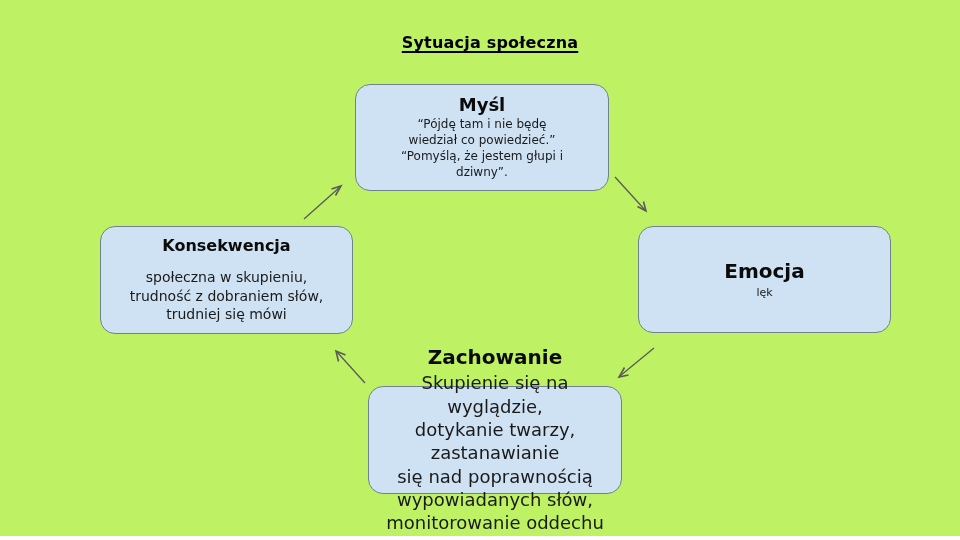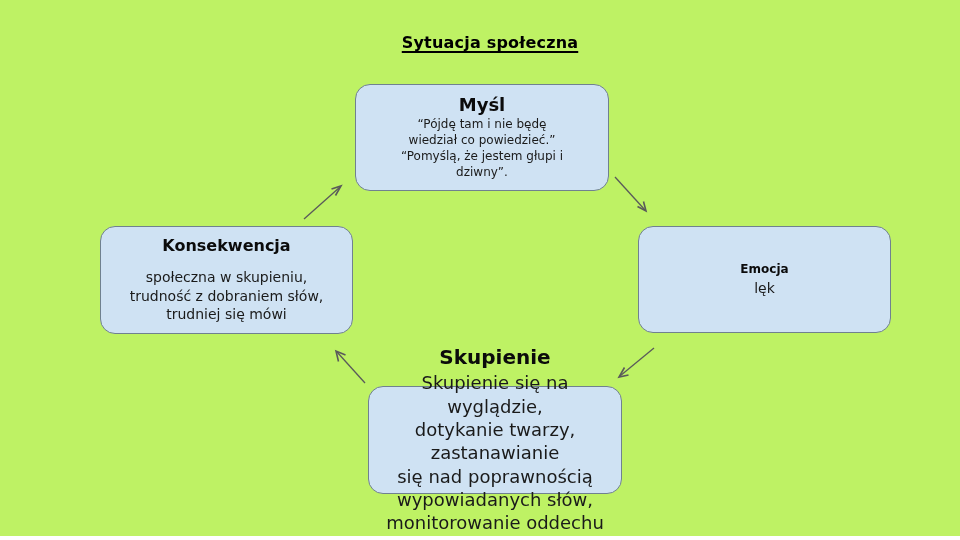--- a/index.html
+++ b/index.html
@@ -71,22 +71,22 @@
     color: #1a1a1a;
     line-height: 1.33;
   }
   .node-thought     { left: 355px; top: 84px;  width: 254px; height: 107px; }
   .node-emotion     { left: 638px; top: 226px; width: 253px; height: 107px; }
   .node-behavior    { left: 368px; top: 386px; width: 254px; height: 108px; }
   .node-consequence { left: 100px; top: 226px; width: 253px; height: 108px; }
 
   .node-thought .node-title     { font-size: 18px; margin-bottom: 1px; }
   .node-thought .node-body     { font-size: 12px; }
-  .node-emotion .node-title     { font-size: 12px; margin-bottom: 2px; }
-  .node-emotion .node-body     { font-size: 14px; text-align: center; }
+  .node-emotion .node-title     { font-size: 20px; margin-bottom: 2px; }
+  .node-emotion .node-body     { font-size: 11px; text-align: center; }
   .node-behavior .node-title    { font-size: 20px; margin-bottom: 1px; }
   .node-behavior .node-body    { font-size: 18px; line-height: 1.3; }
   .node-consequence .node-title { font-size: 16px; margin-bottom: 12px; }
   .node-consequence .node-body { font-size: 14px; }
 </style>
 </head>
 <body>
 
 <div class="canvas">
 
@@ -122,21 +122,21 @@
 “Pomyślą, że jestem głupi i
 dziwny”.</div>
   </div>
 
   <div class="node node-emotion">
     <div class="node-title">Emocja</div>
     <div class="node-body">lęk</div>
   </div>
 
   <div class="node node-behavior">
-    <div class="node-title">Skupienie</div>
+    <div class="node-title">Zachowanie</div>
     <div class="node-body">Skupienie się na wyglądzie,
 dotykanie twarzy, zastanawianie
 się nad poprawnością
 wypowiadanych słów,
 monitorowanie oddechu</div>
   </div>
 
   <div class="node node-consequence">
     <div class="node-title">Konsekwencja</div>
     <div class="node-body">społeczna w skupieniu,

